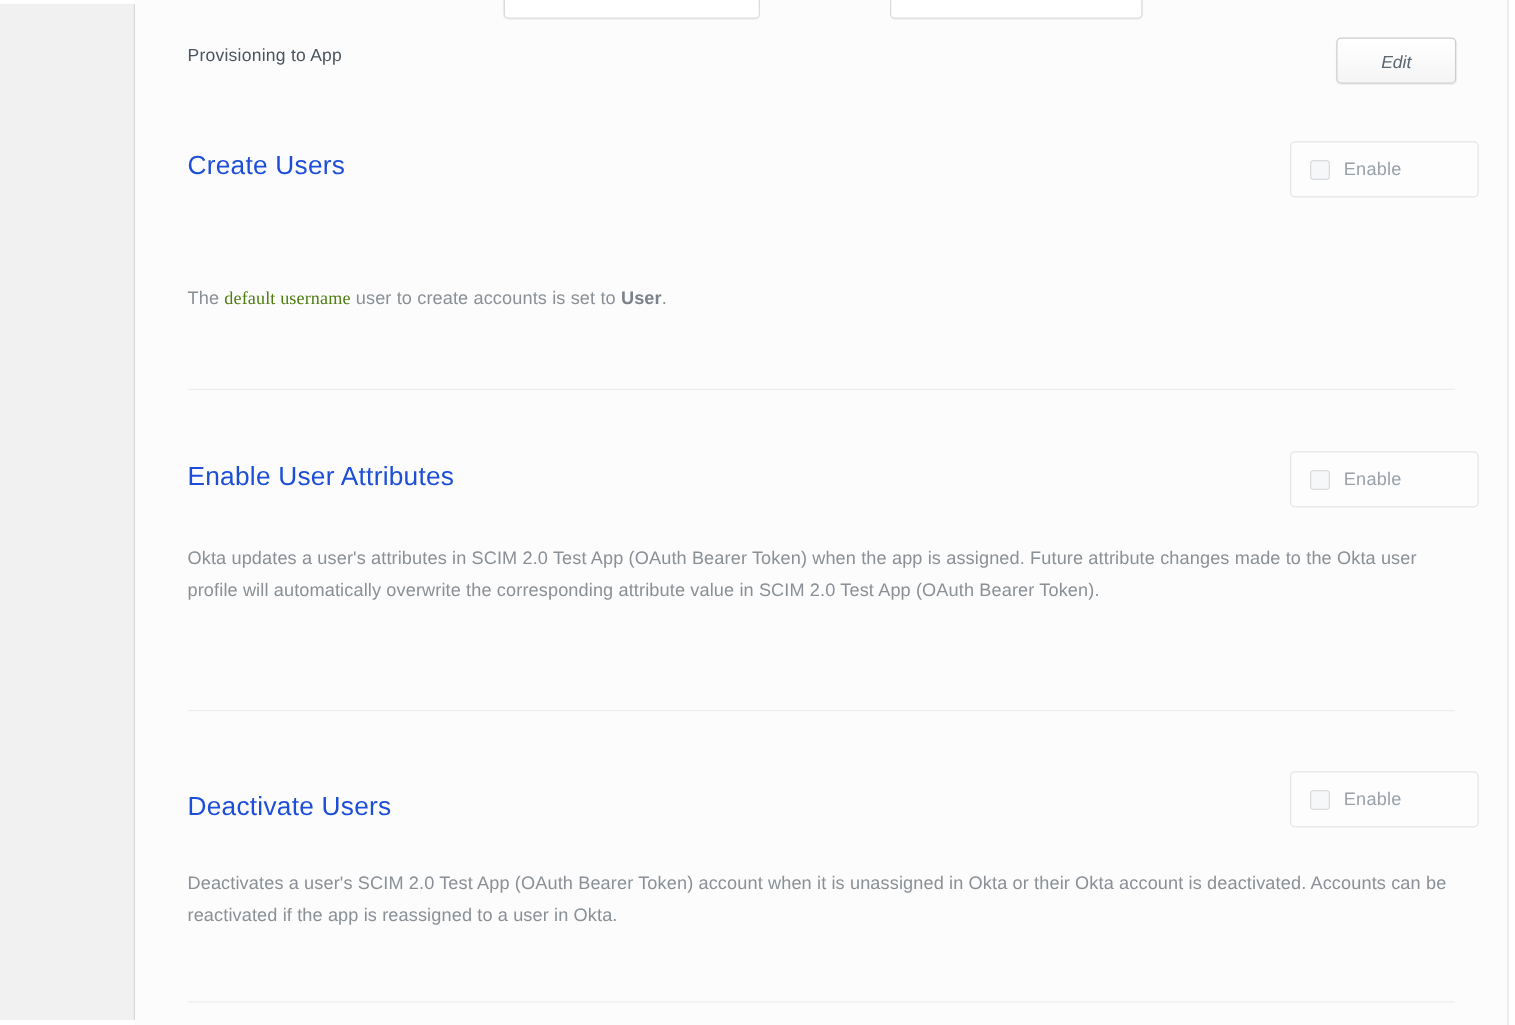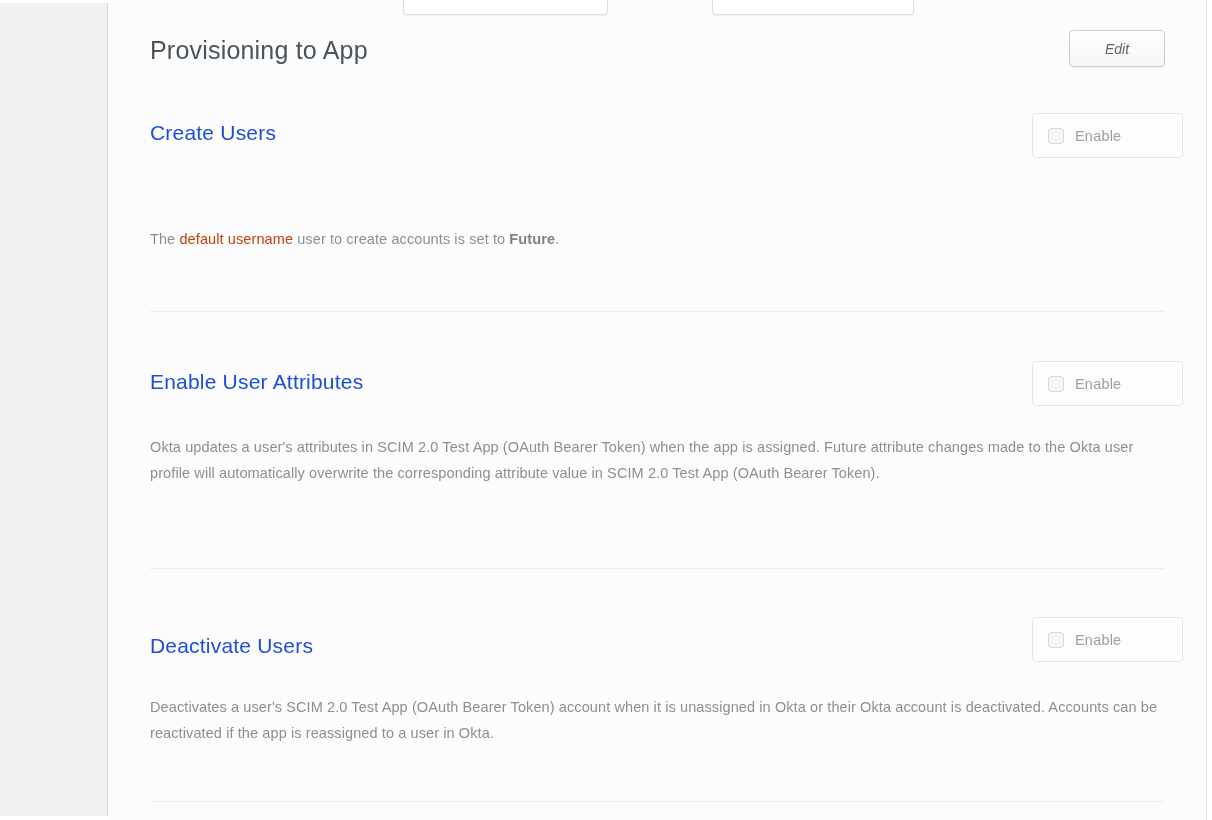--- a/index.html
+++ b/index.html
@@ -32,42 +32,43 @@
     background: #ffffff;
     border: 1px solid #dcdcde;
     border-radius: 4px;
     box-shadow: 0 1px 1px rgba(0,0,0,0.05);
   }
   .trunc-1 { left: 295px; width: 203px; }
   .trunc-2 { left: 604px; width: 200px; }
 
   .page-title {
     left: 42px; top: 36px;
-    font-size: 25px;
+    font-size: 14px;
     color: #4a545e;
     letter-spacing: 0.2px;
   }
   .section-title {
     left: 42px;
     font-size: 21px;
     color: #1d4ed8;
     letter-spacing: 0.2px;
   }
   .desc {
     left: 42px;
     width: 1014px;
     font-size: 14.5px;
     line-height: 26px;
     color: #8a9095;
     letter-spacing: 0.1px;
   }
   .desc .link {
-    color: #c2410c;
+    color: #4d7c0f;
     text-decoration: none;
     cursor: pointer;
+    font-family: Liberation Serif, serif;
   }
   .desc strong {
     color: #7b828a;
     font-weight: bold;
   }
 
   .edit-btn {
     left: 961px; top: 30px;
     width: 96px; height: 37px;
     background: linear-gradient(#ffffff, #f5f5f6);
@@ -125,21 +126,21 @@
   <div class="abs truncated-box trunc-2"></div>
 
   <div class="abs page-title">Provisioning to App</div>
   <button class="abs edit-btn">Edit</button>
 
   <div class="abs section-title" style="top:121px">Create Users</div>
   <div class="abs enable-btn" style="top:113px">
     <span class="checkbox"></span>
     <span class="enable-label">Enable</span>
   </div>
-  <div class="abs desc" style="top:226px"><span>The </span><a class="link">default username</a><span> user to create accounts is set to </span><strong>Future</strong><span>.</span></div>
+  <div class="abs desc" style="top:226px"><span>The </span><a class="link">default username</a><span> user to create accounts is set to </span><strong>User</strong><span>.</span></div>
   <div class="abs divider" style="top:311px"></div>
 
   <div class="abs section-title" style="top:370px">Enable User Attributes</div>
   <div class="abs enable-btn" style="top:361px">
     <span class="checkbox"></span>
     <span class="enable-label">Enable</span>
   </div>
   <div class="abs desc" style="top:434px">Okta updates a user's attributes in SCIM 2.0 Test App (OAuth Bearer Token) when the app is assigned. Future attribute changes made to the Okta user profile will automatically overwrite the corresponding attribute value in SCIM 2.0 Test App (OAuth Bearer Token).</div>
   <div class="abs divider" style="top:568px"></div>
 

